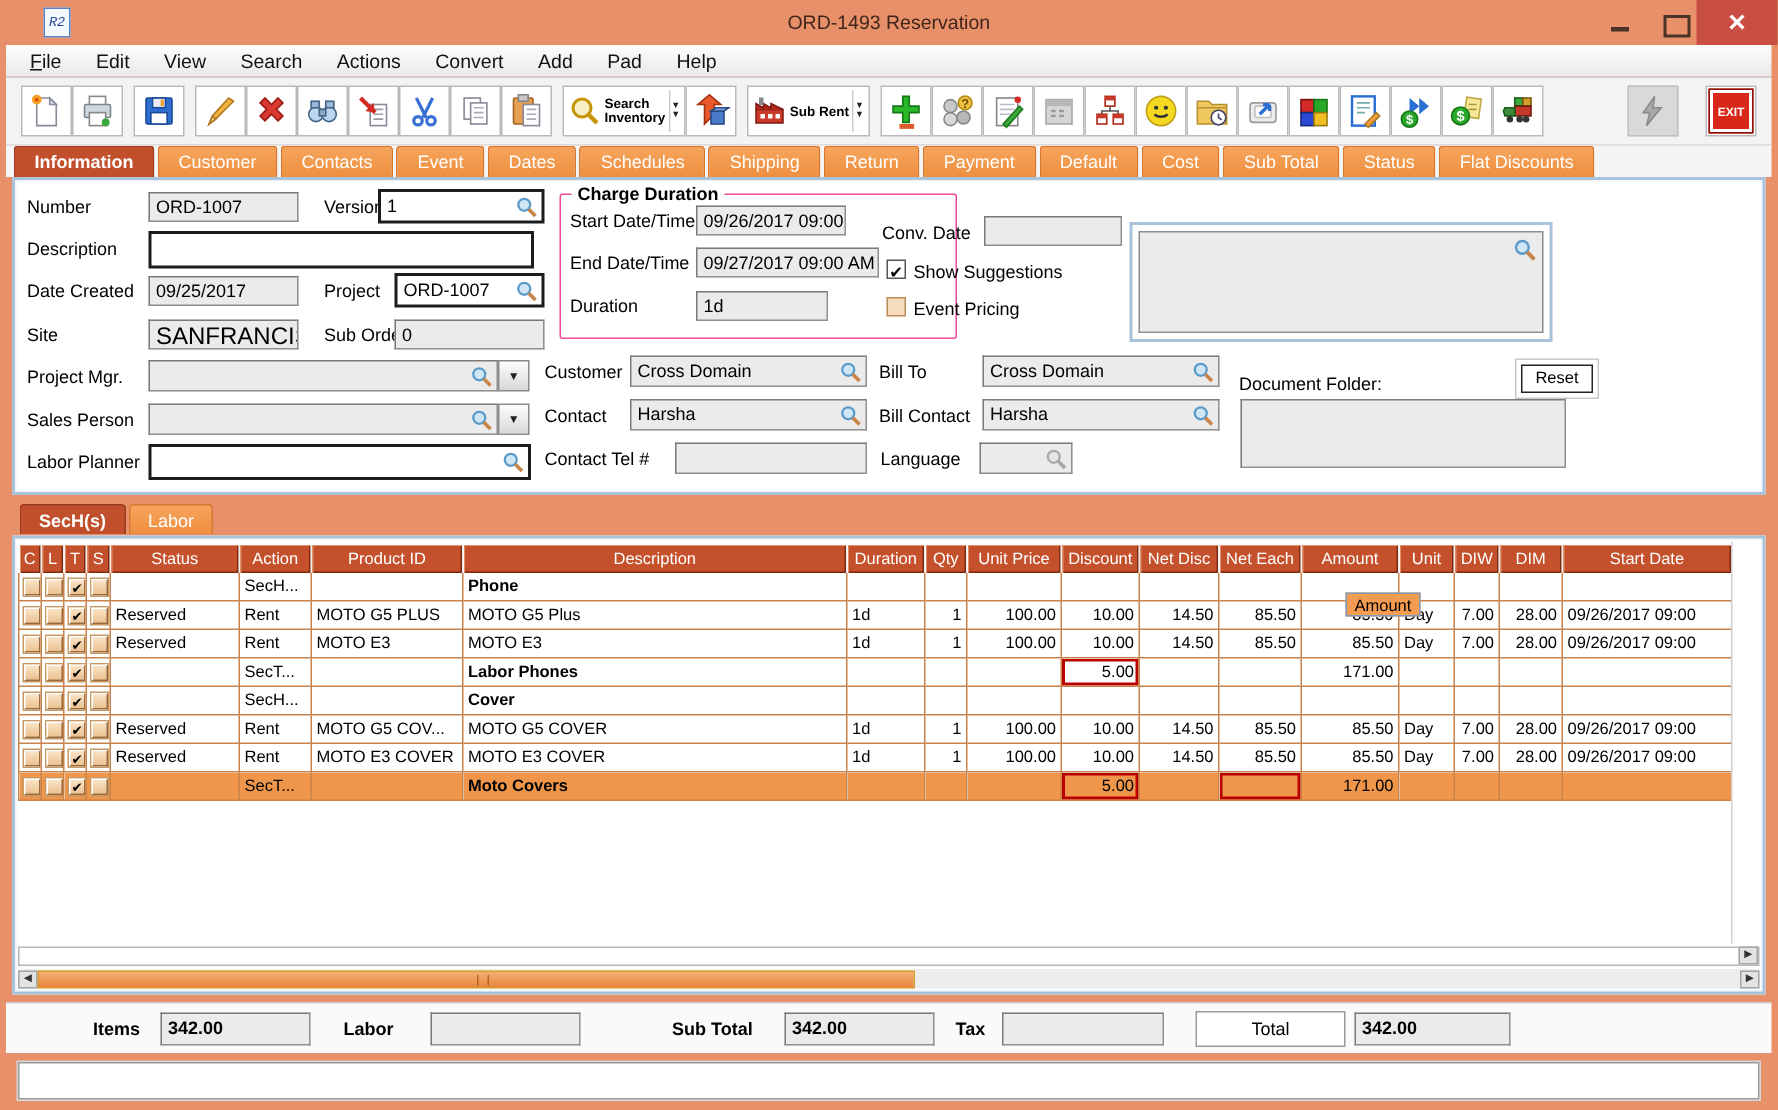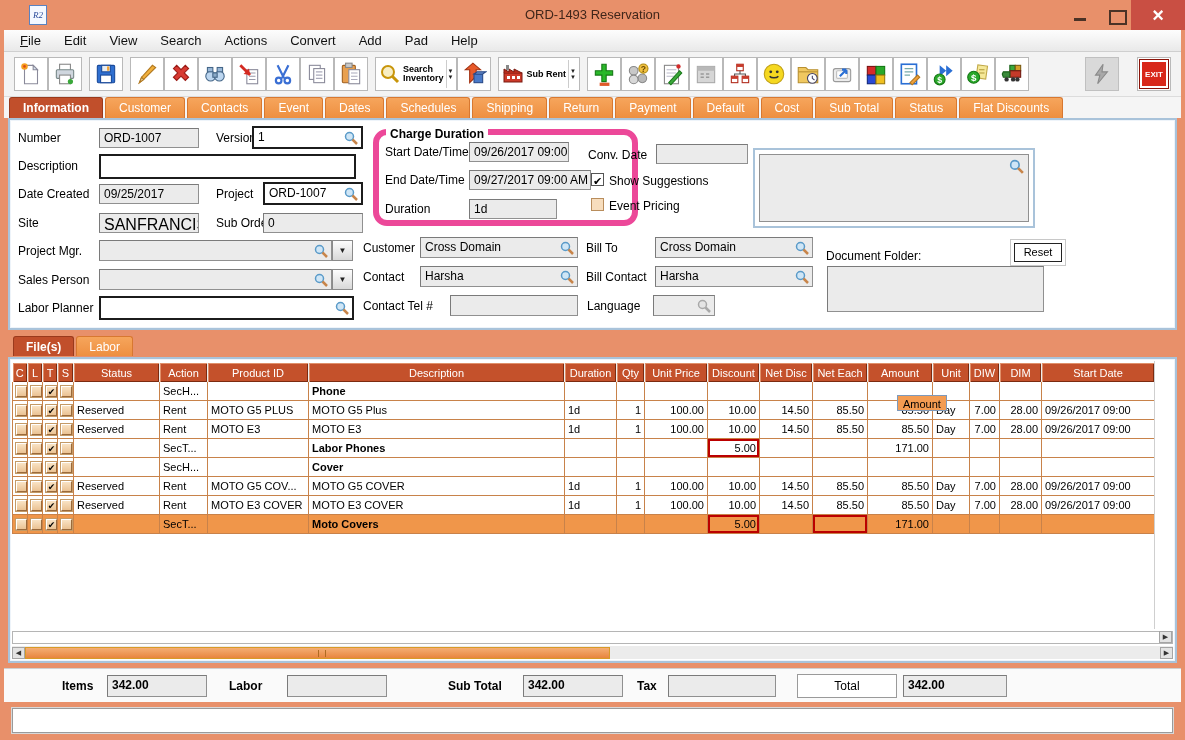--- a/index.html
+++ b/index.html
@@ -9,21 +9,21 @@
     font-family:"Liberation Sans","DejaVu Sans",sans-serif;
     font-size:12px;color:#000;
     -webkit-font-smoothing:antialiased;
   }
   .abs{position:absolute;box-sizing:border-box}
   .lbl{font-size:12px;color:#000;white-space:nowrap}
   
   .titlebar{left:0;top:0;width:1185px;height:30px;background:#e8906a}
   .title-text{left:0;top:7px;width:1185px;text-align:center;font-size:13px;color:#40261a}
   .appicon{left:29px;top:5px;width:18px;height:20px;background:#f4f8ff;border:1px solid #5a82c0;
-    font-size:9px;font-style:italic;color:#2a4a9a;text-align:center;line-height:18px;font-family:Liberation Serif, serif}
+    font-size:9px;font-style:italic;color:#2a4a9a;text-align:center;line-height:18px;font-family:Liberation Mono, monospace}
   .btn-min{left:1068px;top:6px;width:26px;height:20px;cursor:default}
   .btn-min i{position:absolute;left:6px;top:12px;width:12px;height:3px;background:#4a3226}
   .btn-max{left:1104px;top:6px;width:26px;height:20px}
   .btn-max i{position:absolute;left:5px;top:4px;width:14px;height:11px;border:2px solid #4a3226}
   .btn-close{left:1131px;top:0;width:54px;height:30px;background:#c94f43;color:#fff;text-align:center;line-height:30px;font-size:15px;font-weight:bold}
   .btn-close::before{content:"\00d7";font-size:20px}
   
   .menubar{left:4px;top:30px;width:1177px;height:22px;background:linear-gradient(#fdfdfd,#e9e9e9);
     border-bottom:1px solid #cfcfcf;display:flex;align-items:center;padding-left:13px;gap:17px}
   .menu-item{font-size:13px;color:#111;padding:1px 3px}
@@ -55,21 +55,21 @@
   .info-panel{left:8px;top:118px;width:1169px;height:212px}
   .items-panel{left:8px;top:357px;width:1169px;height:306px}
   
   .ro{background:#ebebeb;border:1px solid #909090;border-top-color:#7a7a7a;border-left-color:#7a7a7a;
     font-size:12px;padding:2px 4px 0 4px;box-sizing:border-box;overflow:hidden;white-space:nowrap}
   .ed{background:#fff;border:2px solid #1c1c1c;font-size:12px;padding:2px 4px 0 4px;box-sizing:border-box;overflow:hidden;white-space:nowrap}
   .mag{position:absolute;right:2px;top:2px}
   .ddbtn{width:21px;height:21px;background:linear-gradient(#fdfdfd,#d8d8d8);border:1px solid #8a8a8a;
     display:flex;align-items:center;justify-content:center;box-sizing:border-box}
   .ddbtn::before{content:"\25bc";font-size:8px;color:#222}
-  .gbox{border:6px solid #ec4899;border-radius:14px}
+  .gbox{border:1px solid #ec4899;border-radius:2px}
   .gbox-legend{position:absolute;top:-8px;left:7px;background:#fff;padding:0 4px;font-weight:bold;font-size:12px}
   .cbox{width:13px;height:13px;box-sizing:border-box;border:1px solid #555;background:#fff;text-align:center}
   .cbox.checked::before{content:"\2714";font-size:11px;line-height:12px;color:#000}
   .cbox.peach{background:#f7ddbd;border-color:#b98d5c}
   .small-tab{height:20px;line-height:20px;padding:0 12px;font-size:12px;color:#fff;font-weight:bold;
     background:linear-gradient(#f6a55c,#ee8f40);border:1px solid #d87830;border-bottom:none;border-radius:3px 3px 0 0;box-sizing:border-box}
   .small-tab.active{background:#c14f2b;border-color:#9a3a1c}
   .small-tab.plain{font-weight:normal}
   .comments-wrap{border:2px solid #a9c3da;background:#fff;padding:4px}
   .tarea{background:#ebebeb;border:1px solid #909090;width:100%;height:100%;box-sizing:border-box;position:relative}
@@ -544,21 +544,21 @@
         </svg></span></div>
 
   <span class="abs lbl" style="left:816px;top:129px">Document Folder:</span>
   <div class="abs" style="left:1000px;top:119px;width:56px;height:27px;background:#fff;border:1px solid #c8c8c8;box-sizing:border-box">
     <div class="abs" style="left:3px;top:3px;width:48px;height:19px;background:#fff;border:1px solid #222;text-align:center;font-size:11px;line-height:17px">Reset</div>
   </div>
   <div class="abs ro" style="left:817px;top:146px;width:217px;height:46px"><span></span></div>
 </div>
 
 <div class="abs subtabs" style="left:13px;top:336px">
-  <span class="small-tab active">File(s)</span>
+  <span class="small-tab active">SecH(s)</span>
   <span class="small-tab plain">Labor</span>
 </div>
 
 <div class="abs panel items-panel">
   <div class="abs" style="left:2px;top:4px">
     <table class="grid">
       <colgroup>
         <col style="width:15px">
           <col style="width:15px">
           <col style="width:15px">

